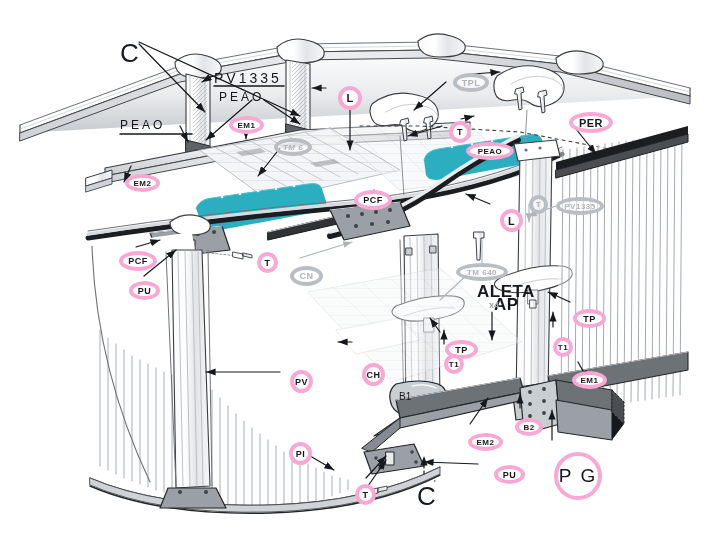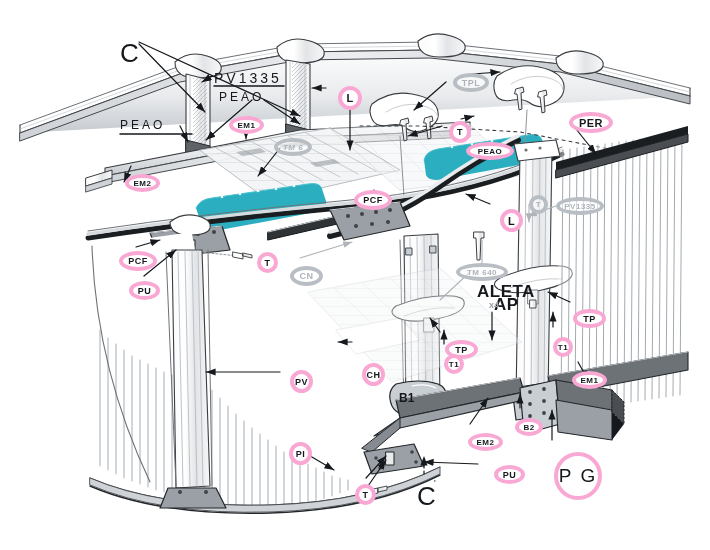--- a/index.html
+++ b/index.html
@@ -19,21 +19,21 @@
   .c-lg{font-size:11px;}
   .c-xl{font-size:19px;font-weight:400;letter-spacing:2px;}
   .faint{border-color:#b9bec4;color:#aeb4ba;background:rgba(255,255,255,.55);}
 
   
   .plain{position:absolute;color:#15181c;white-space:nowrap;}
   .pv-t{font-size:14px;letter-spacing:3px;font-weight:400;}
   .peao-t{font-size:12px;letter-spacing:3px;font-weight:400;}
   .big-c{font-size:26px;font-weight:400;}
   .aleta{font-size:17px;font-weight:700;line-height:13px;text-align:center;letter-spacing:.5px;}
-  .b-lab{font-size:12px;font-weight:700;}
+  .b-lab{font-size:10px;font-weight:400;}
   .x4{font-size:9px;color:#9aa0a6;font-weight:700;}
   .tick{font-size:9px;}
 </style>
 </head>
 <body>
 
 <div id="stage">
 
   <svg id="art" viewBox="0 0 710 550">
     <defs>

